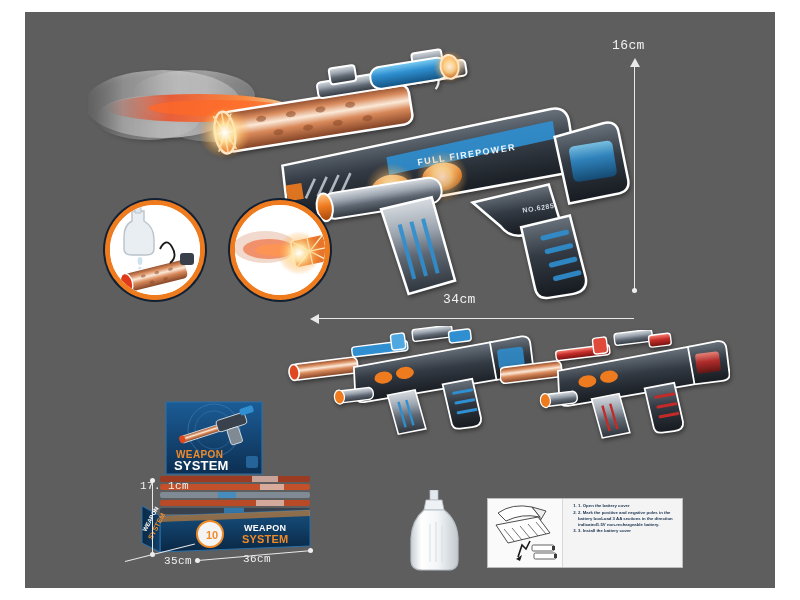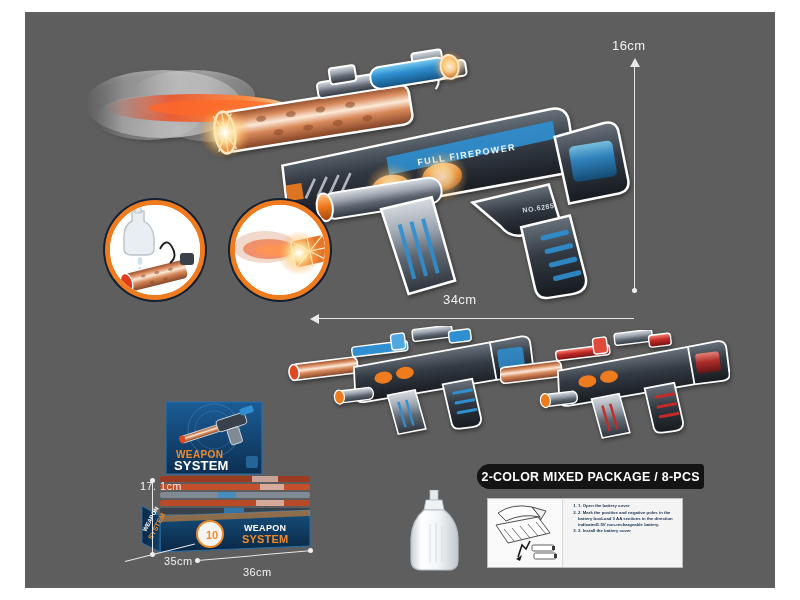--- a/index.html
+++ b/index.html
@@ -5,21 +5,21 @@
   html,body{margin:0;padding:0;background:#ffffff;}
   body{width:800px;height:600px;overflow:hidden;font-family:"Liberation Sans",sans-serif;}
 
   #sheet{position:relative;width:800px;height:600px;background:#ffffff;}
 
   
   .panel{position:absolute;left:25px;top:12px;width:750px;height:576px;background:#5e5e5e;}
 
   
   .abs{position:absolute;}
-  .dim-label{position:absolute;color:#f2f2f2;font-size:13px;letter-spacing:.4px;white-space:nowrap;}
+  .dim-label{position:absolute;color:#f2f2f2;font-size:13px;letter-spacing:.4px;white-space:nowrap;font-family:Liberation Mono, monospace;}
   .line-h{position:absolute;height:1px;background:#e8e8e8;}
   .line-v{position:absolute;width:1px;background:#e8e8e8;}
 
   
   .arr-up{position:absolute;width:0;height:0;border-left:5px solid transparent;border-right:5px solid transparent;border-bottom:9px solid #e8e8e8;}
   .arr-lf{position:absolute;width:0;height:0;border-top:5px solid transparent;border-bottom:5px solid transparent;border-right:9px solid #e8e8e8;}
   .dot{position:absolute;width:5px;height:5px;border-radius:50%;background:#f0f0f0;}
 
   
   .inset{position:absolute;border-radius:50%;border:5px solid #ef7b1f;
@@ -386,44 +386,41 @@
   <div class="dot" style="left:150px;top:478px;"></div>
   <div class="line-v" style="left:152px;top:483px;height:70px;"></div>
   <div class="dot" style="left:150px;top:552px;"></div>
 
   <div class="line-h" style="left:125px;top:561px;width:72px;transform:rotate(-14deg);transform-origin:left center;"></div>
   <div class="dot" style="left:195px;top:558px;"></div>
   <div class="dim-label" style="left:128px;top:555px;font-size:11px;padding-left:36px;">35cm</div>
 
   <div class="line-h" style="left:198px;top:560px;width:112px;transform:rotate(-5deg);transform-origin:left center;"></div>
   <div class="dot" style="left:308px;top:548px;"></div>
-  <div class="dim-label" style="left:243px;top:553px;font-size:11px;margin-top:13px;">36cm</div>
+  <div class="dim-label" style="left:243px;top:553px;font-size:11px;">36cm</div>
 
   <svg class="abs" style="left:402px;top:490px;" width="66" height="84" viewBox="0 0 66 84">
     <defs>
       <linearGradient id="bottleG" x1="0" y1="0" x2="1" y2="0">
         <stop offset="0%" stop-color="#c9cfd4"></stop>
         <stop offset="22%" stop-color="#ffffff"></stop>
         <stop offset="58%" stop-color="#f2f5f7"></stop>
         <stop offset="100%" stop-color="#c2c9ce"></stop>
       </linearGradient>
     </defs>
     <path d="M28 0 L36 0 L36 10 L28 10 Z" fill="#e4e9ed" stroke="#b6bec5" stroke-width=".8"></path>
     <path d="M24 10 L40 10 L42 20 L22 20 Z" fill="#eef2f5" stroke="#b6bec5" stroke-width=".8"></path>
     <path d="M22 20 Q10 30 9 48 L9 70 Q9 80 20 80 L46 80 Q56 80 56 70 L56 48 Q55 30 42 20 Z" fill="url(#bottleG)" stroke="#b6bec5" stroke-width="1.2"></path>
     <g stroke="#d5dade" stroke-width="1" opacity=".9">
       <line x1="34" y1="32" x2="34" y2="72"></line>
         <line x1="40" y1="36" x2="40" y2="72"></line>
       <line x1="28" y1="34" x2="28" y2="72"></line>
     </g>
   </svg>
 
-  <div class="banner" style="left:477px;top:464px;width:227px;height:25px;">
-    <span>2-COLOR MIXED PACKAGE / 8-PCS</span>
-  </div>
 
   <div class="instr-box" style="left:487px;top:498px;width:194px;height:68px;">
     <div class="instr-art">
       <svg width="74" height="66" viewBox="0 0 74 66">
         <rect width="74" height="66" fill="#fafafa"></rect>
 
         <path d="M10 14 Q24 4 44 8 L52 18 Q34 14 18 22 Z" fill="#ffffff" stroke="#3a3a3a" stroke-width=".9"></path>
         <path d="M44 8 L58 12 L52 22 L52 18 Z" fill="#f0f0f0" stroke="#3a3a3a" stroke-width=".9"></path>
 
         <path d="M8 26 L50 18 L62 34 L20 44 Z" fill="#ffffff" stroke="#3a3a3a" stroke-width=".9"></path>

